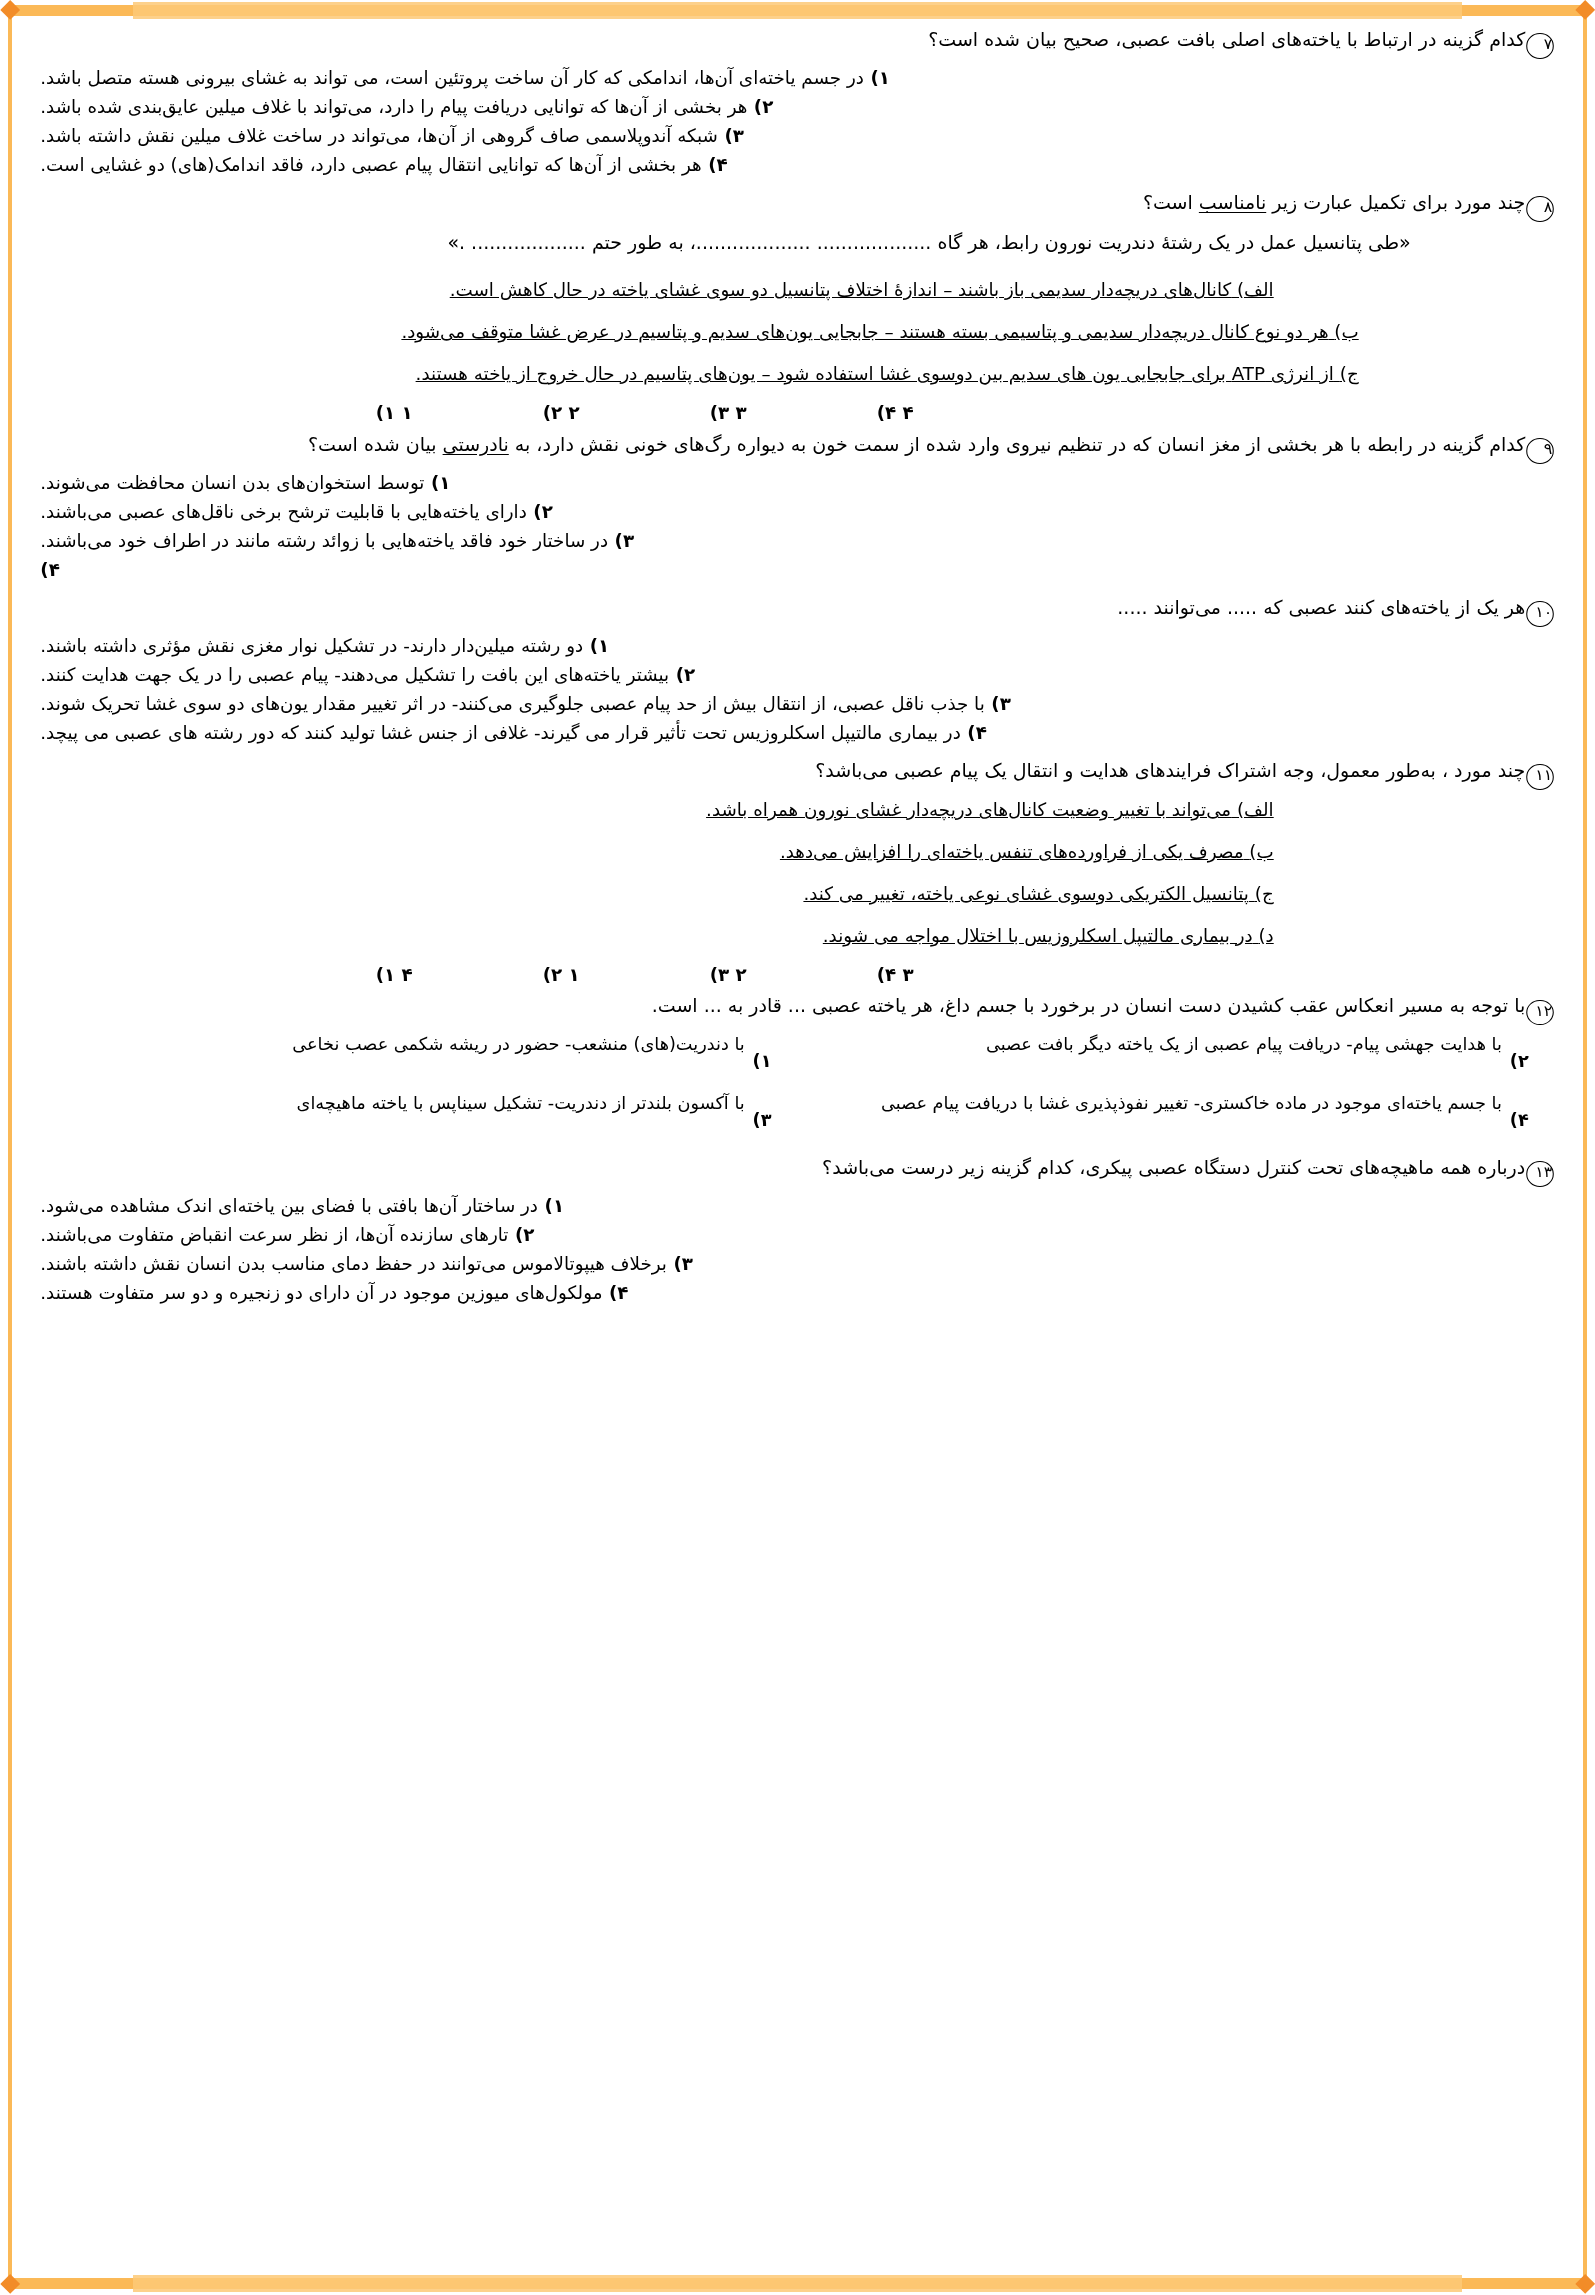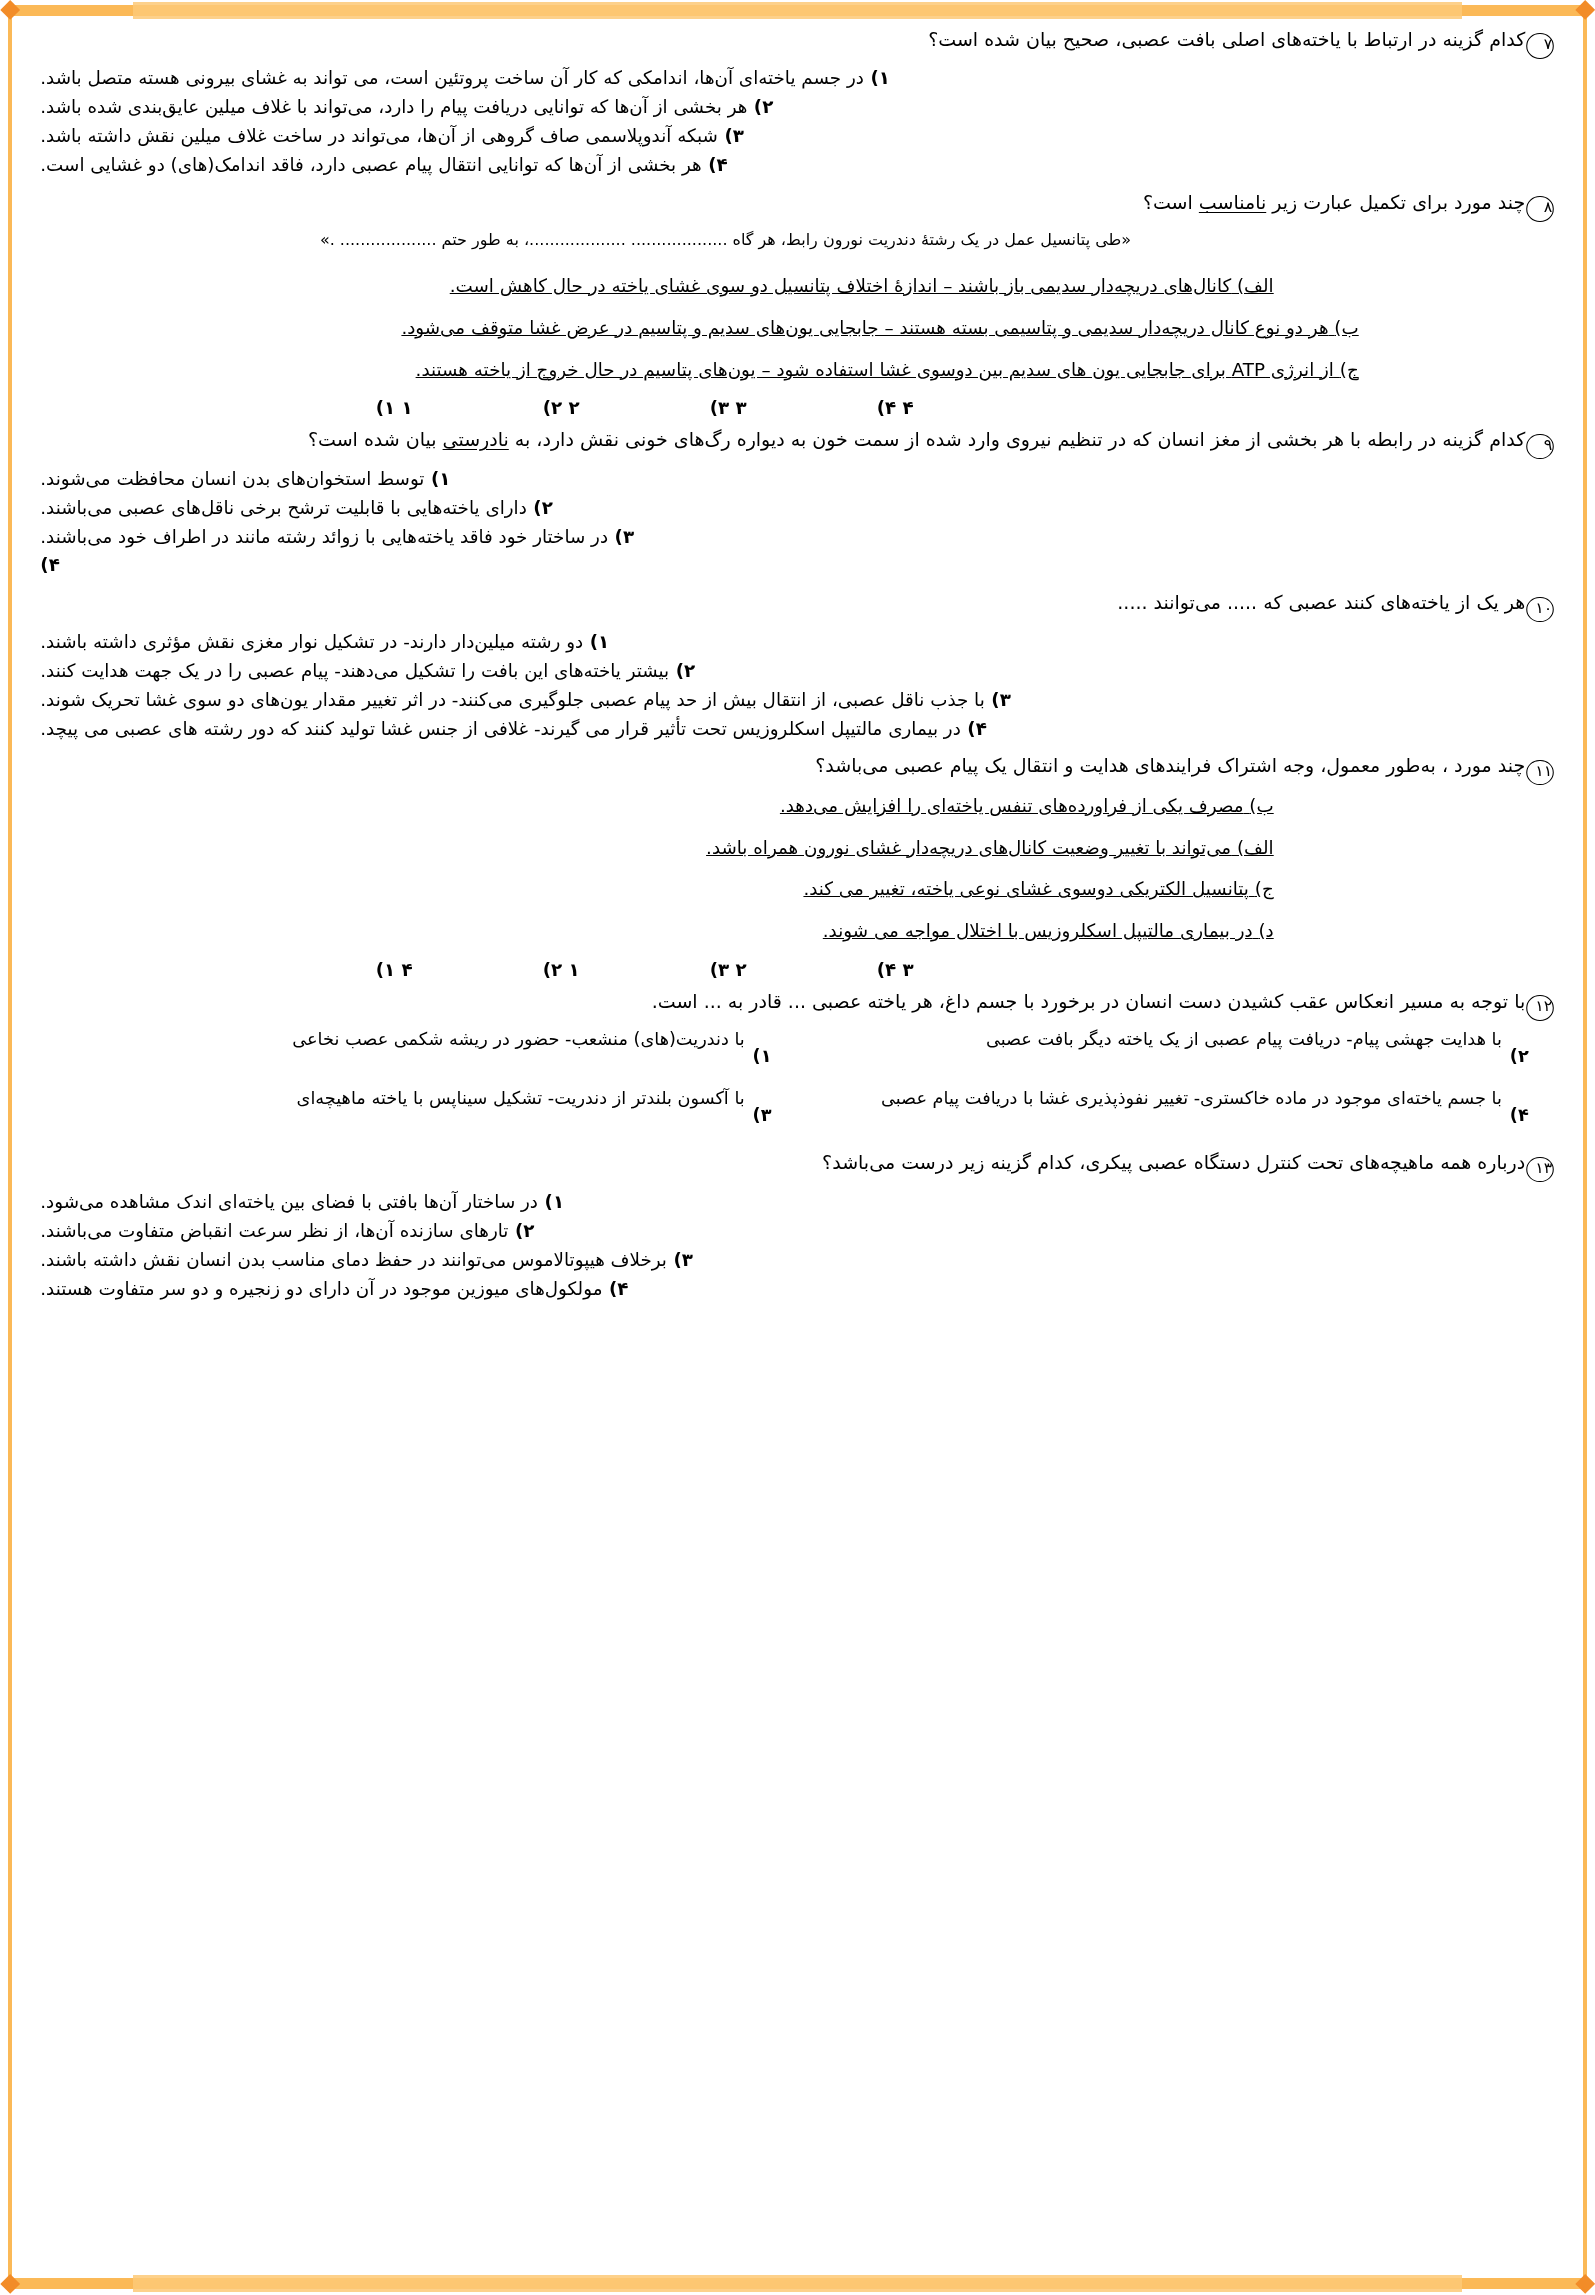--- a/index.html
+++ b/index.html
@@ -129,24 +129,24 @@
     font-size: 18.3px;
     line-height: 1.5;
     margin: 0 0 14.4px 0;
     text-align: justify;
     text-align-last: right;
     padding-right: 196px;
     text-decoration: underline;
   }
   .sub-item.narrow { padding-right: 281px; }
   .quote-line {
-    font-size: 16px;
+    font-size: 19px;
     line-height: 1.5;
     margin: 0 0 19.6px 0;
-    text-align: center;
+    text-align: right;
     padding-right: 144px;
   }
 
   
   .num-row {
     display: flex;
     flex-direction: row;
     justify-content: flex-start;
     align-items: center;
     font-size: 18.3px;
@@ -307,26 +307,26 @@
   </section>
 
   <div class="spacer-sm"></div>
 
   <section class="q-block">
     <p class="q-stem rtl-right">
       <span class="q-num">۱۱</span><span>چند مورد ، به‌طور معمول، وجه اشتراک فرایندهای هدایت و انتقال یک پیام عصبی می‌باشد؟</span>
     </p>
 
     <p class="sub-item narrow">
+      <span>الف)</span>
+      <span>می‌تواند با تغییر وضعیت کانال‌های دریچه‌دار غشای نورون همراه باشد.</span>
+    </p>
+    <p class="sub-item narrow">
       <span>ب)</span>
       <span>مصرف یکی از فراورده‌های تنفس یاخته‌ای را افزایش می‌دهد.</span>
-    </p>
-    <p class="sub-item narrow">
-      <span>الف)</span>
-      <span>می‌تواند با تغییر وضعیت کانال‌های دریچه‌دار غشای نورون همراه باشد.</span>
     </p>
     <p class="sub-item narrow">
       <span>ج)</span>
       <span>پتانسیل الکتریکی دوسوی غشای نوعی یاخته، تغییر می کند.</span>
     </p>
     <p class="sub-item narrow">
       <span>د)</span>
       <span>در بیماری مالتیپل اسکلروزیس  با اختلال مواجه می شوند.</span>
     </p>
 

